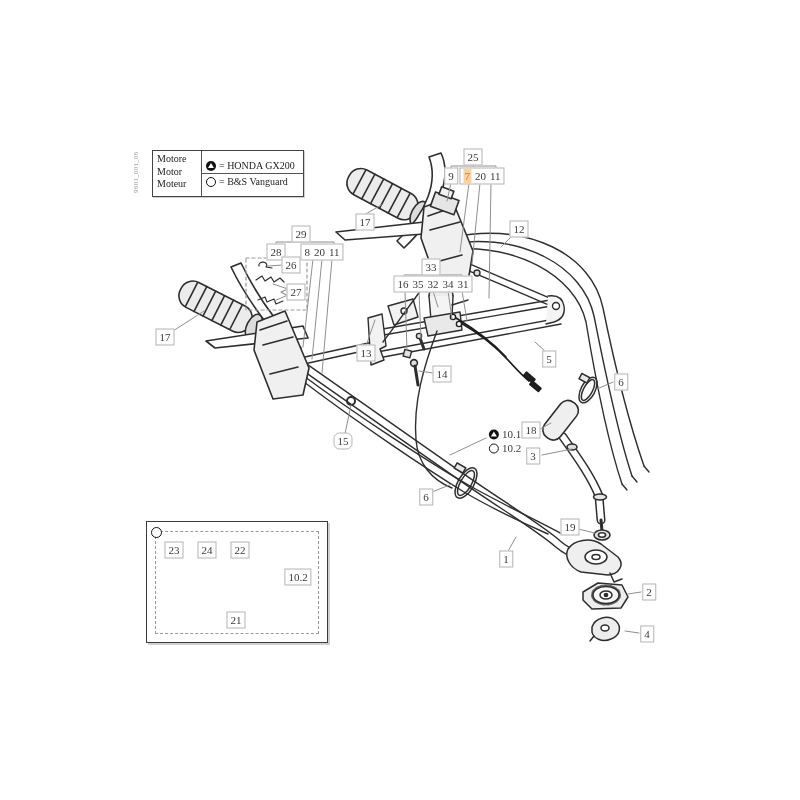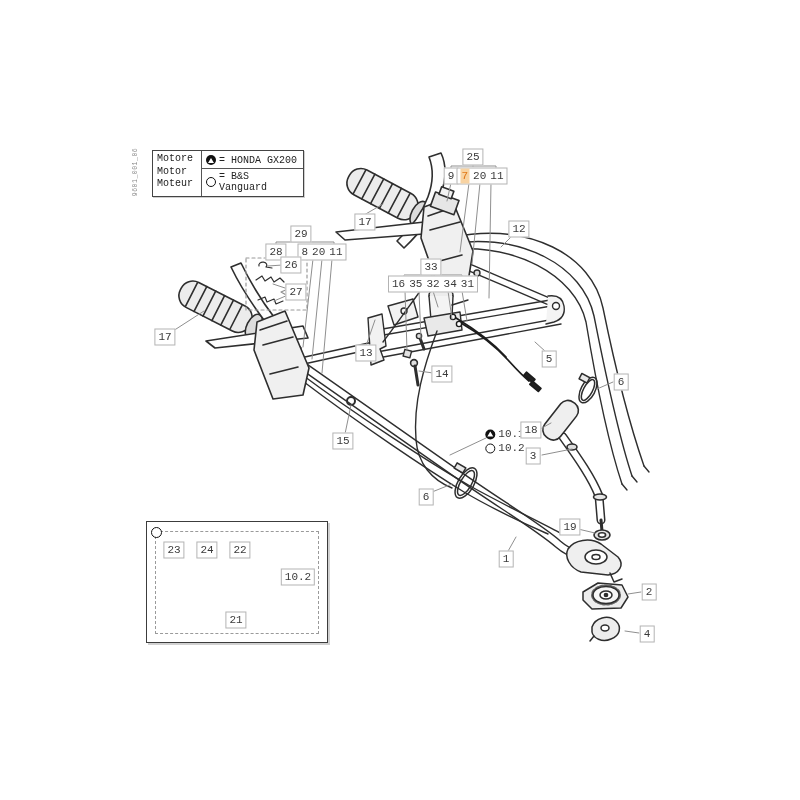--- a/index.html
+++ b/index.html
@@ -1,17 +1,17 @@
 <!DOCTYPE html>
 <html><head>
 <meta charset="utf-8">
 <style>
   html,body{margin:0;padding:0;background:#fff;}
   .stage{position:relative;width:800px;height:800px;background:#fff;overflow:hidden;
-         font-family:Liberation Mono, monospace;}
+         font-family:Liberation Serif, serif;}
   svg{position:absolute;left:0;top:0;}
   
   #callout-layer{position:absolute;left:0;top:0;width:640px;height:800px;}
   .callout{position:absolute;transform:translate(-50%,-50%);display:flex;gap:4px;align-items:center;
            background:#fff;border:1px solid #b3b3b3;padding:0 3px;height:15px;
            font-size:11px;line-height:15px;color:#3a3a3a;white-space:nowrap;}
   .callout.plain{border:none;background:transparent;padding:0;gap:3px;justify-content:center;}
   .num.hl{color:#e07818;background:#f8d3a2;padding:0 1px;}
   
   .sym{width:10px;height:10px;border-radius:50%;display:inline-block;position:relative;flex:0 0 auto;}
@@ -360,21 +360,21 @@
       </div>
       <div class="callout" style="left: 442px; top: 374px;">
         <span class="num">14</span>
       </div>
       <div class="callout" style="left: 549px; top: 359px;">
         <span class="num">5</span>
       </div>
       <div class="callout" style="left: 621px; top: 382px;">
         <span class="num">6</span>
       </div>
-      <div class="callout" style="left: 343px; top: 441px;">
+      <div class="callout" style="left: 343px; top: 441px; border-radius: 6px;">
         <span class="num">15</span>
       </div>
       <div class="callout plain" style="left: 505px; top: 434px;">
         <span class="sym honda"></span>
         <span class="num">10.1</span>
       </div>
       <div class="callout plain" style="left: 505px; top: 448px;">
         <span class="sym bs"></span>
         <span class="num">10.2</span>
       </div>

